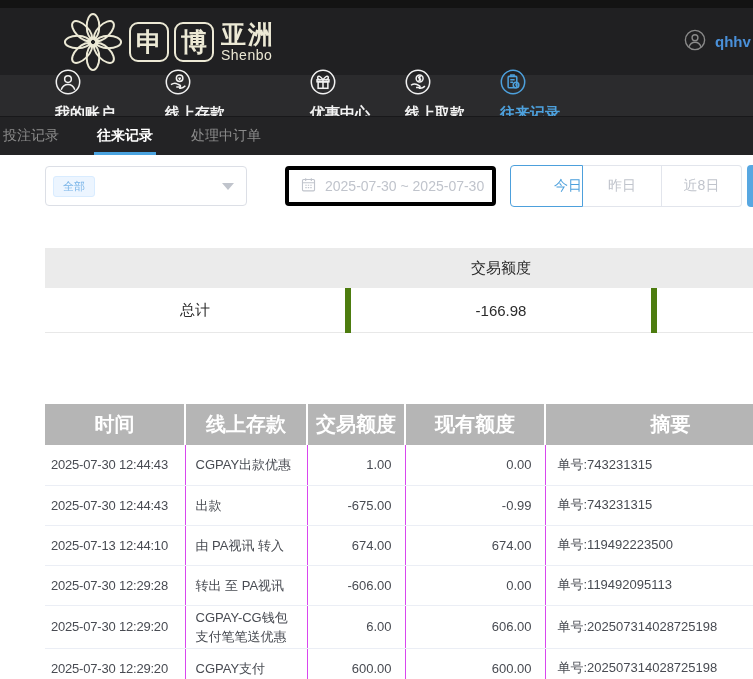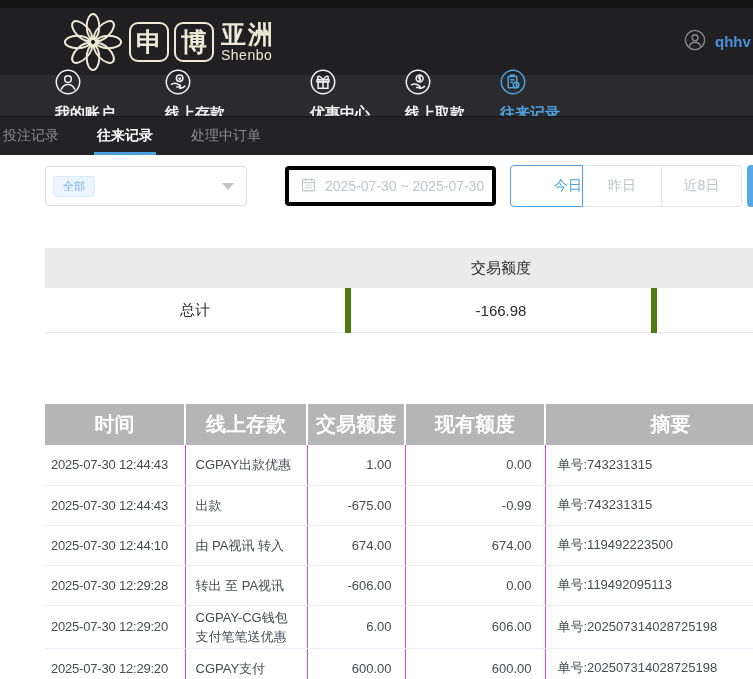--- a/index.html
+++ b/index.html
@@ -237,21 +237,21 @@
     <td class="c-note">单号:743231315</td>
   </tr>
   <tr>
     <td class="c-time">2025-07-30 12:44:43</td>
     <td class="c-type">出款</td>
     <td class="c-num">-675.00</td>
     <td class="c-num">-0.99</td>
     <td class="c-note">单号:743231315</td>
   </tr>
   <tr>
-    <td class="c-time">2025-07-30 12:44:10</td>
+    <td class="c-time">2025-07-13 12:44:10</td>
     <td class="c-type">由 PA视讯 转入</td>
     <td class="c-num">674.00</td>
     <td class="c-num">674.00</td>
     <td class="c-note">单号:119492223500</td>
   </tr>
   <tr>
     <td class="c-time">2025-07-30 12:29:28</td>
     <td class="c-type">转出 至 PA视讯</td>
     <td class="c-num">-606.00</td>
     <td class="c-num">0.00</td>

